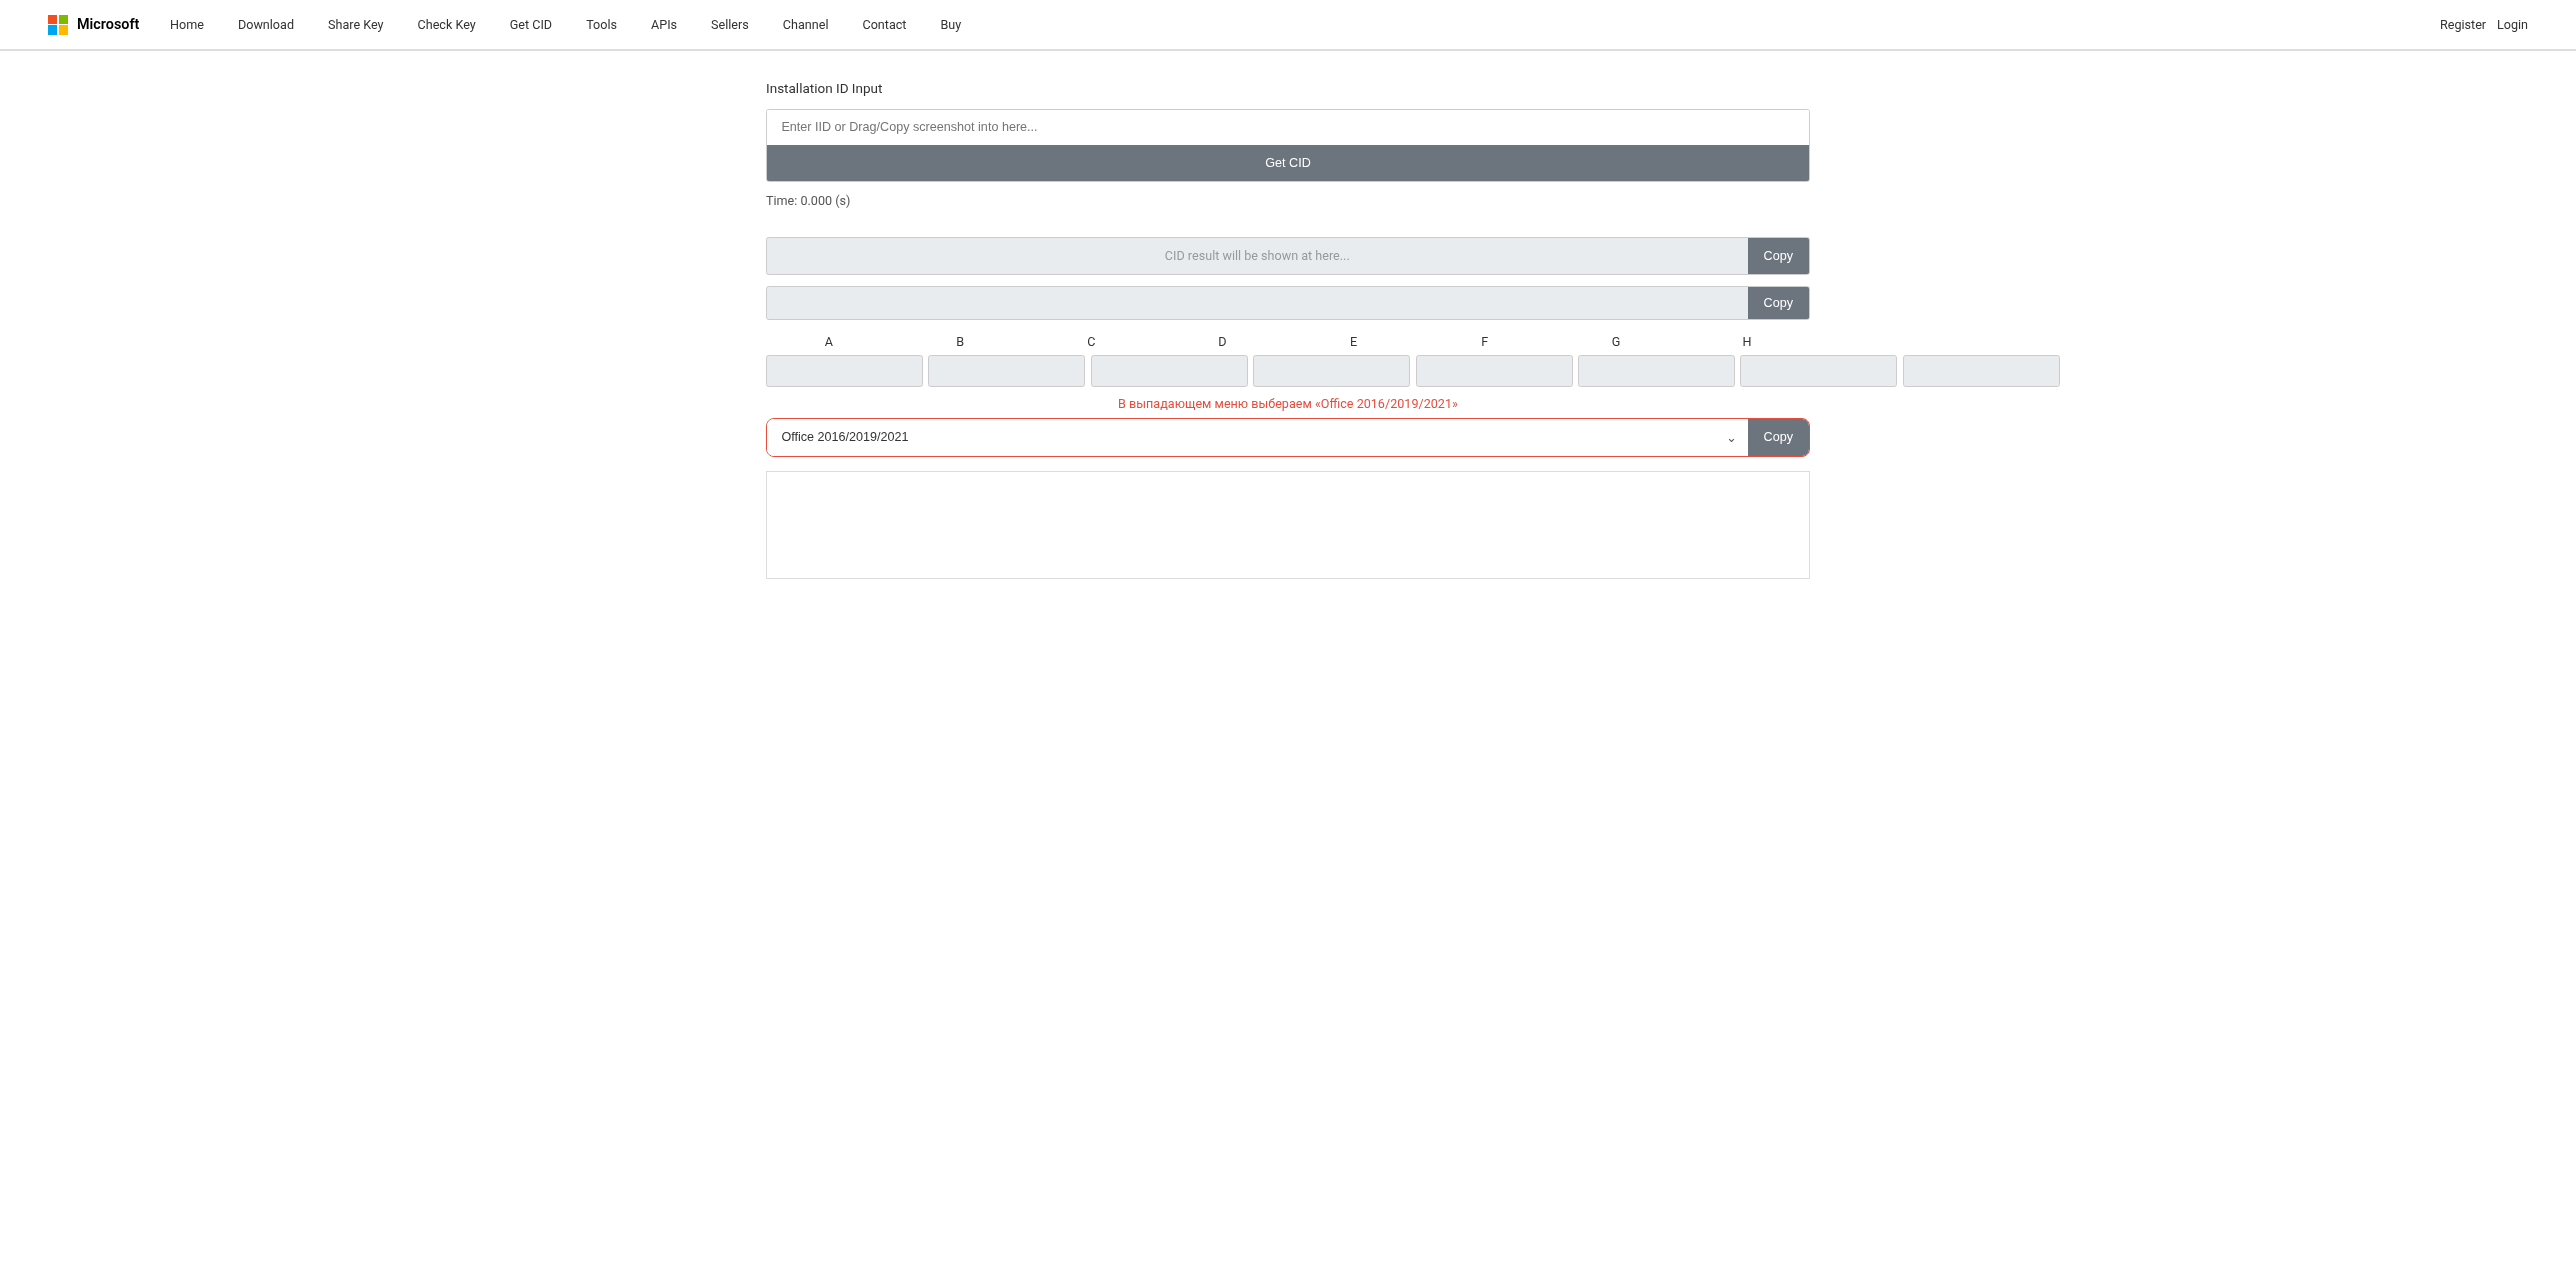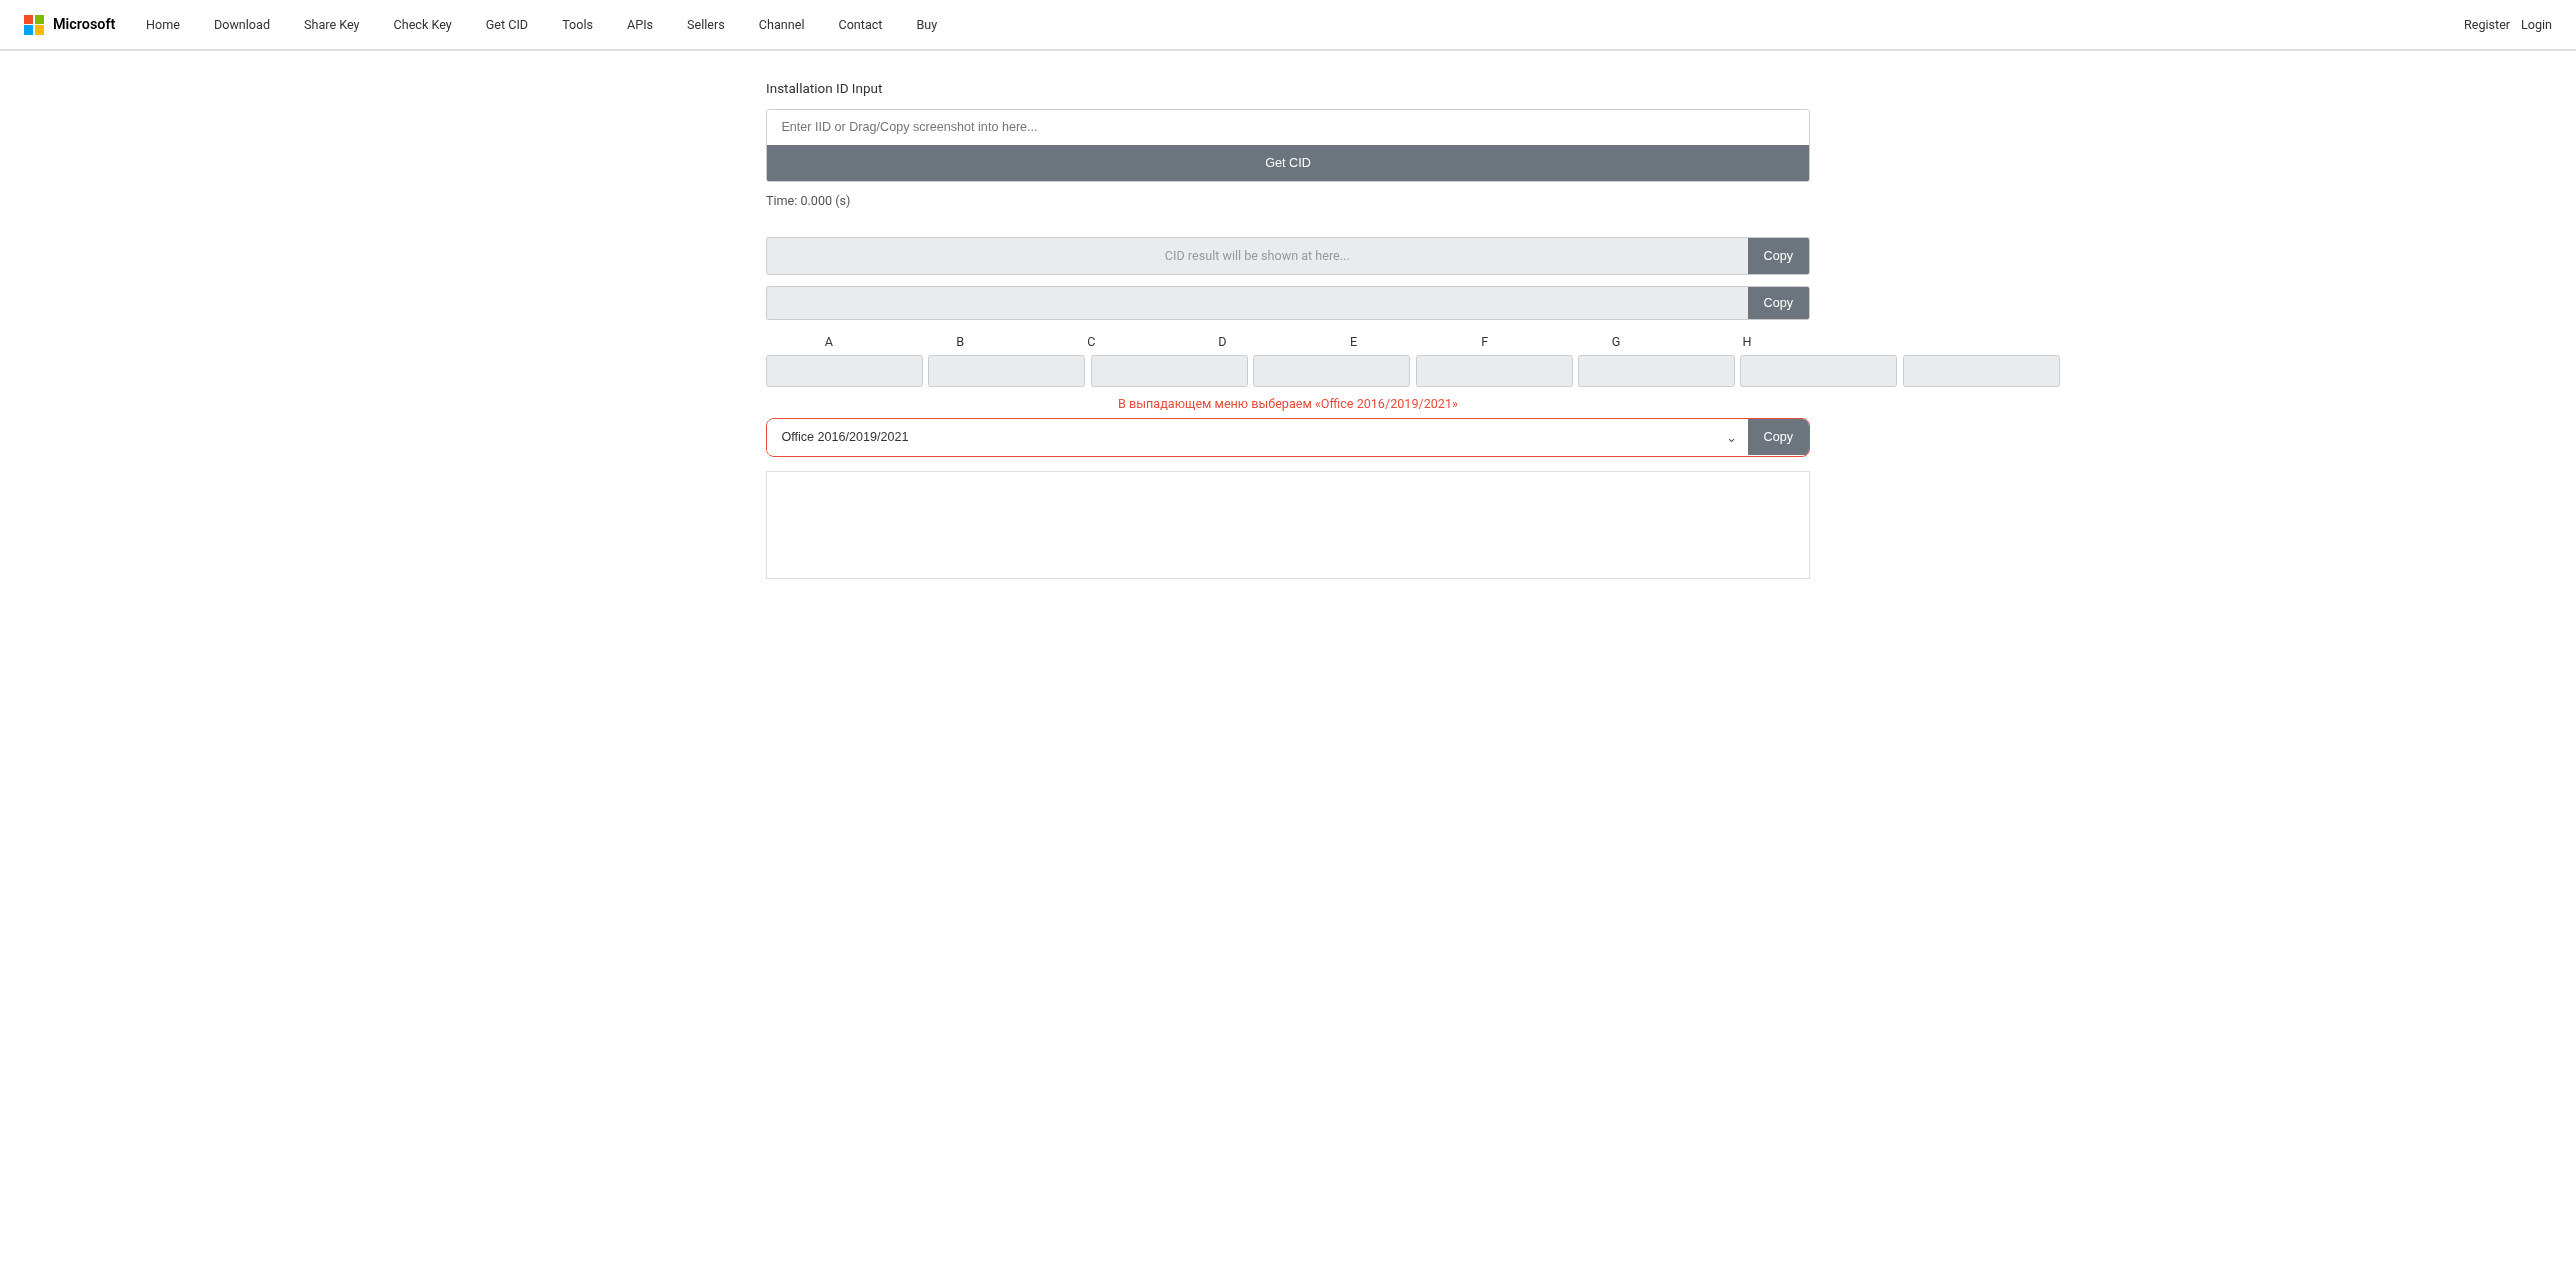--- a/index.html
+++ b/index.html
@@ -12,21 +12,21 @@
       font-family: -apple-system, BlinkMacSystemFont, "Segoe UI", Roboto, Arial, sans-serif;
       font-size: 12.6px;
       color: #333;
       background: #fff;
     }
 
     
     .navbar {
       display: flex;
       align-items: center;
-      padding: 0 24px;
+      padding: 0 48px;
       height: 50px;
       border-bottom: 0.9px solid #ddd;
       background: #fff;
     }
 
     .navbar-brand {
       display: flex;
       align-items: center;
       gap: 9px;
       margin-right: 21.6px;
@@ -258,21 +258,20 @@
     .annotation-text {
       color: #e74c3c;
       font-size: 12.6px;
       text-align: center;
       margin: 9px 0 7.2px 0;
     }
 
     
     .select-row {
       display: flex;
-      align-items: center;
       border: 1.8px solid #e74c3c;
       border-radius: 8px;
       overflow: hidden;
       margin-bottom: 14.4px;
     }
 
     .office-select {
       flex: 1;
       border: none;
       outline: none;

